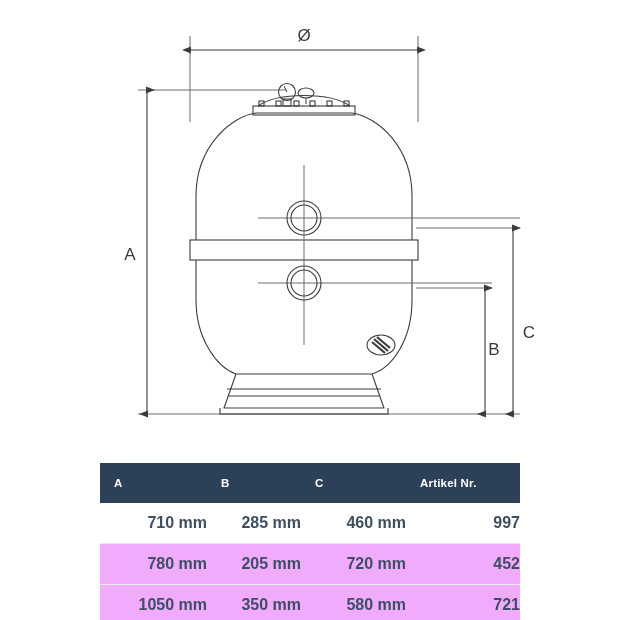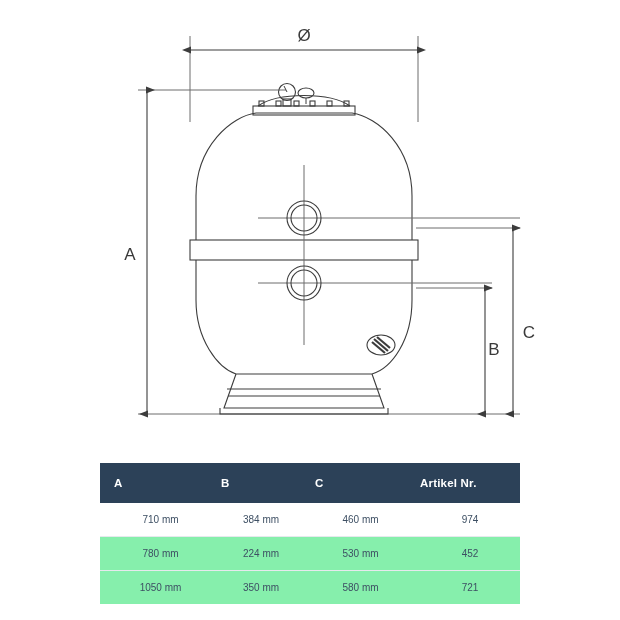--- a/index.html
+++ b/index.html
@@ -60,29 +60,29 @@
     font-size: 11.5px;
     font-weight: bold;
     text-align: left;
     padding: 12px 0 12px 14px;
     letter-spacing: 0.2px;
     height: 16px;
     box-sizing: content-box;
   }
   table.spec tbody td {
     color: #3d4f63;
-    font-size: 10px;
-    font-weight: 400;
-    text-align: center;
+    font-size: 16px;
+    font-weight: 700;
+    text-align: right;
     padding: 11px 0 11px 14px;
     border-bottom: 1px solid #e6e9ed;
     background: #ffffff;
   }
   table.spec tbody tr.alt td {
-    background: #86efac;
+    background: #f0abfc;
   }
   table.spec tbody tr:last-child td {
     border-bottom: none;
   }
   col.c-a { width: 107px; }
   col.c-b { width: 94px; }
   col.c-c { width: 105px; }
   col.c-d { width: 114px; }
 </style>
 </head>
@@ -220,28 +220,28 @@
         <tr>
           <th>A</th>
           <th>B</th>
           <th>C</th>
           <th>Artikel Nr.</th>
         </tr>
       </thead>
       <tbody>
         <tr>
           <td>710 mm</td>
-          <td>384 mm</td>
+          <td>285 mm</td>
           <td>460 mm</td>
-          <td>974</td>
+          <td>997</td>
         </tr>
         <tr class="alt">
           <td>780 mm</td>
-          <td>224 mm</td>
-          <td>530 mm</td>
+          <td>205 mm</td>
+          <td>720 mm</td>
           <td>452</td>
         </tr>
         <tr class="alt">
           <td>1050 mm</td>
           <td>350 mm</td>
           <td>580 mm</td>
           <td>721</td>
         </tr>
       </tbody>
     </table>

